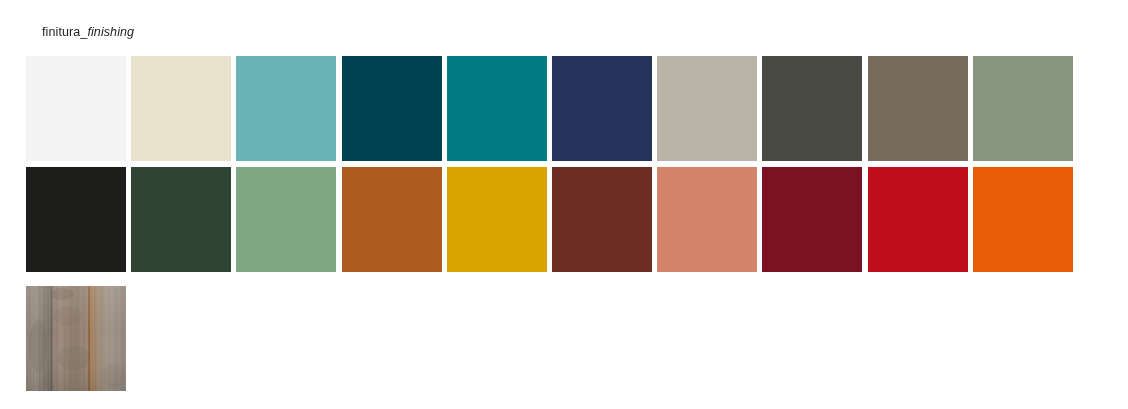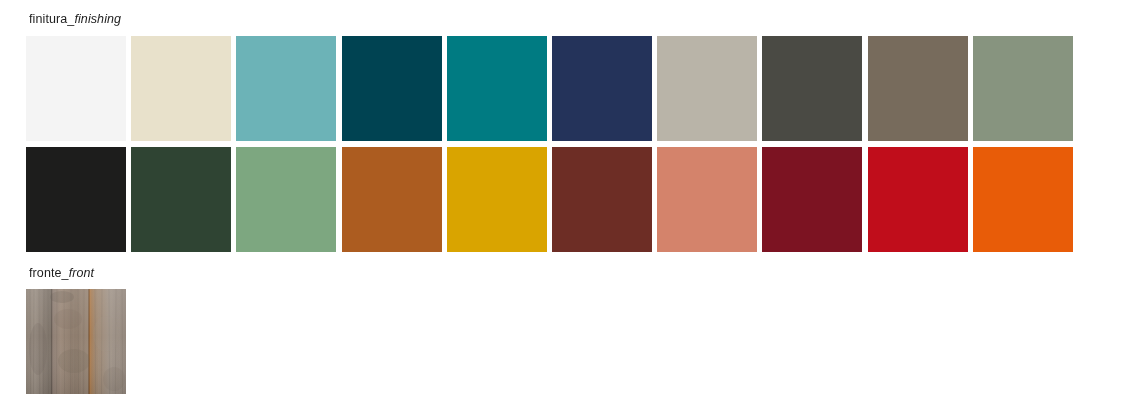--- a/index.html
+++ b/index.html
@@ -21,21 +21,21 @@
     box-sizing: border-box;
     padding-left: 26px;
     padding-top: 9px;
   }
   .group-label {
     font-size: 12.5px;
     line-height: 15px;
     color: #1d1d1d;
     letter-spacing: 0.1px;
     white-space: nowrap;
-    margin: 3px;
+    margin: 16px;
     font-weight: 400;
   }
   .group-label .prefix { font-style: normal; }
   .group-label .term { font-style: italic; }
 
   
   .finish-section { margin-top: 0; }
   .swatch-grid {
     margin-top: 9px;
     display: grid;
@@ -99,23 +99,20 @@
       <div class="swatch" style="background:#d9a400"></div>
       <div class="swatch" style="background:#6d2d25"></div>
       <div class="swatch" style="background:#d4836b"></div>
       <div class="swatch" style="background:#7c1322"></div>
       <div class="swatch" style="background:#c00d1b"></div>
       <div class="swatch" style="background:#e85c08"></div>
     </div>
   </section>
 
   <section class="front-section">
-    <div class="group-label">
-      <span class="prefix">fronte_</span><span class="term">front</span>
-    </div>
     <div class="front-grid">
       <div class="texture-swatch" style="background-color: rgb(138, 120, 104);">
         <svg class="planks" viewBox="0 0 100 105" preserveAspectRatio="none">
           <defs>
             <linearGradient id="p1" x1="0" y1="0" x2="1" y2="0">
               <stop offset="0%" stop-color="#8e8378"></stop>
               <stop offset="35%" stop-color="#9b9085"></stop>
               <stop offset="70%" stop-color="#877c72"></stop>
               <stop offset="100%" stop-color="#7c7268"></stop>
             </linearGradient>

